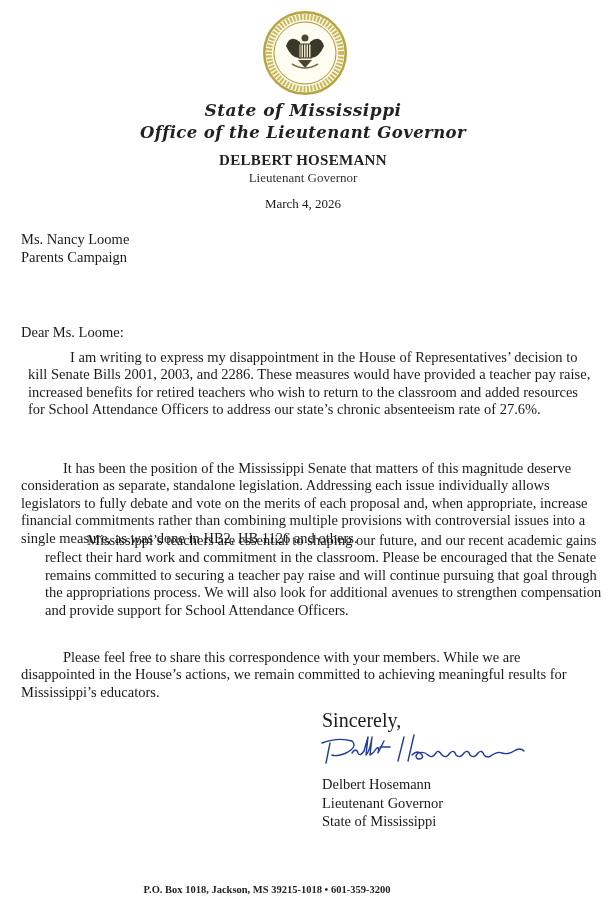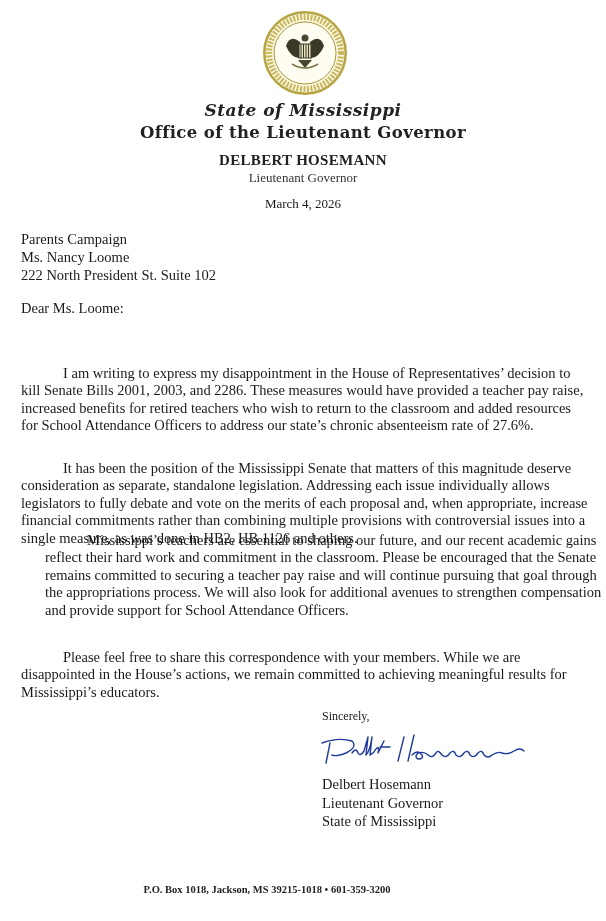--- a/index.html
+++ b/index.html
@@ -2,34 +2,34 @@
 <html><head>
   <meta charset="utf-8">
   <style>
     html, body { margin: 0; padding: 0; background: #ffffff; }
     body { width: 606px; height: 921px; position: relative; overflow: hidden;
            font-family: "Liberation Serif", serif; color: #1a1a1a; }
     .seal { position: absolute; left: 262px; top: 10px; width: 86px; height: 86px; }
     .letterhead { position: absolute; left: 0; width: 606px; text-align: center; }
     .lh-state { top: 100px; font-family: "DejaVu Serif", serif; font-weight: bold; font-style: italic;
                 font-size: 17px; letter-spacing: 0.5px; color: #222; }
-    .lh-office { top: 123px; font-family: "DejaVu Serif", serif; font-weight: bold; 
+    .lh-office { top: 123px; font-family: "DejaVu Serif", serif; font-weight: bold; font-style: italic;
                  font-size: 16.5px; letter-spacing: 0.4px; color: #222; }
     .lh-name { top: 152px; font-weight: bold; font-size: 15px; letter-spacing: 0.3px; color: #222; }
     .lh-title { top: 170px; font-size: 13px; color: #333; }
     .date { top: 196px; font-size: 13px; color: #1a1a1a; }
     .addr { position: absolute; left: 21px; top: 230px; font-size: 14.5px; line-height: 18px; }
-    .salutation { position: absolute; left: 21px; top: 300px; font-size: 14.5px; }
+    .salutation { position: absolute; left: 21px; top: 324px; font-size: 14.5px; }
     .para { position: absolute; left: 21px; width: 570px; font-size: 14.5px; line-height: 17.4px;
             text-indent: 42px; margin: 0; }
-    .p1 { top: 365px; }
+    .p1 { top: 349px; margin-left: 7px; }
     .p2 { top: 412px; margin-top: 48px; }
     .p3 { top: 532px; margin-left: 24px; }
     .p4 { top: 649px; }
-    .closing { position: absolute; left: 322px; top: 709px; font-size: 12px; }
+    .closing { position: absolute; left: 322px; top: 709px; font-size: 20px; }
     .signature { position: absolute; left: 318px; top: 733px; width: 220px; height: 34px; }
     .signer { position: absolute; left: 322px; top: 775px; font-size: 14.5px; line-height: 18.5px; }
     .footer { position: absolute; left: 0; width: 534px; text-align: center; font-weight: bold;
               font-size: 10.5px; color: #222; }
     .f1 { top: 884px; }
     .f2 { top: 898px; margin-top: 24px; }
     .line { display: block; }
   </style>
 </head>
 <body>
@@ -57,23 +57,22 @@
   </svg>
 </div>
 
 <div class="letterhead lh-state">State of Mississippi</div>
 <div class="letterhead lh-office">Office of the Lieutenant Governor</div>
 <div class="letterhead lh-name">DELBERT HOSEMANN</div>
 <div class="letterhead lh-title">Lieutenant Governor</div>
 <div class="letterhead date">March 4, 2026</div>
 
 <div class="addr">
+  <span class="line">Ms. Nancy Loome</span>
   <span class="line">Parents Campaign</span>
-  <span class="line">Ms. Nancy Loome</span>
-  <span class="line">222 North President St. Suite 102</span>
 </div>
 
 <div class="salutation">Dear Ms. Loome:</div>
 
 <p class="para p1">I am writing to express my disappointment in the House of Representatives’ decision to kill Senate Bills 2001, 2003, and 2286. These measures would have provided a teacher pay raise, increased benefits for retired teachers who wish to return to the classroom and added resources for School Attendance Officers to address our state’s chronic absenteeism rate of 27.6%.</p>
 <p class="para p2">It has been the position of the Mississippi Senate that matters of this magnitude deserve consideration as separate, standalone legislation. Addressing each issue individually allows legislators to fully debate and vote on the merits of each proposal and, when appropriate, increase financial commitments rather than combining multiple provisions with controversial issues into a single measure, as was done in HB2, HB 1126 and others.</p>
 <p class="para p3">Mississippi’s teachers are essential to shaping our future, and our recent academic gains reflect their hard work and commitment in the classroom. Please be encouraged that the Senate remains committed to securing a teacher pay raise and will continue pursuing that goal through the appropriations process. We will also look for additional avenues to strengthen compensation and provide support for School Attendance Officers.</p>
 <p class="para p4">Please feel free to share this correspondence with your members. While we are disappointed in the House’s actions, we remain committed to achieving meaningful results for Mississippi’s educators.</p>
 
 <div class="closing">Sincerely,</div>

